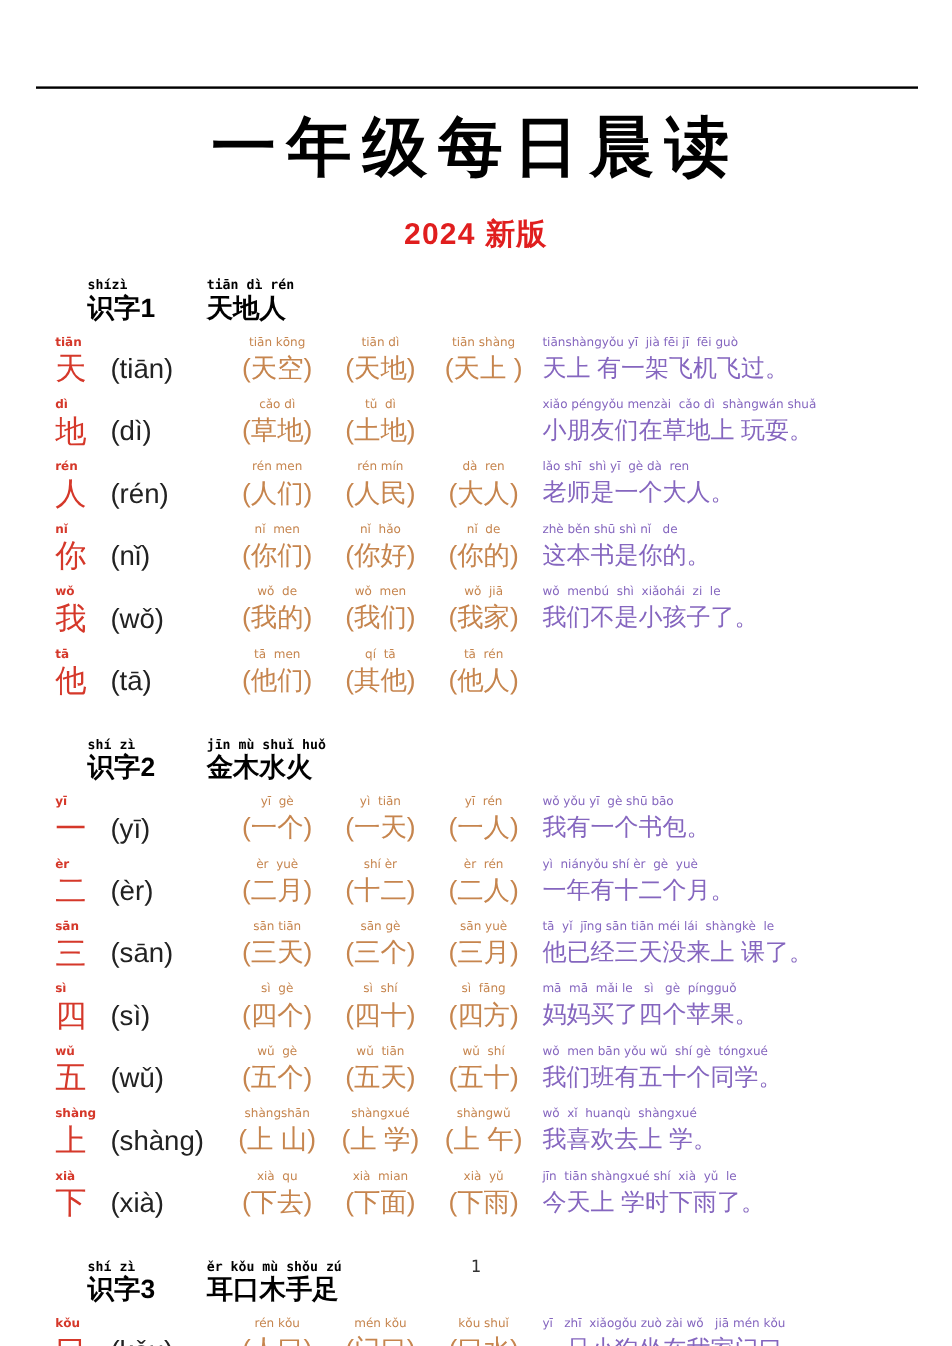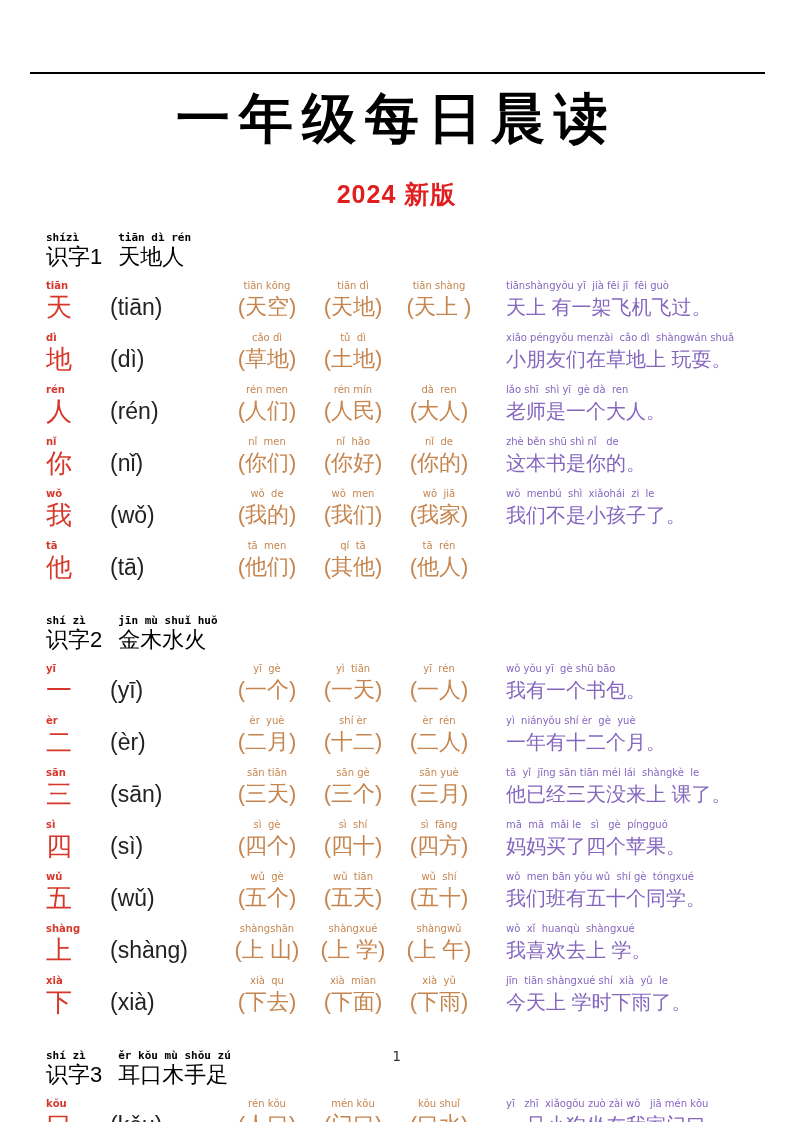--- a/index.html
+++ b/index.html
@@ -2,38 +2,38 @@
 <html><head>
 <meta charset="utf-8">
 <style>
   html,body{margin:0;padding:0;background:#ffffff;}
   .page{
     width:793px;height:1122px;position:relative;background:#fff;overflow:hidden;
     font-family:"Liberation Sans",sans-serif;color:#111;
   }
   .rule{position:absolute;top:72px;left:30px;width:735px;border-top:2px solid #000;}
   .title{
-    padding-top:92px;text-align:center;font-family:Liberation Mono, monospace;
+    padding-top:92px;text-align:center;font-family:Liberation Sans, sans-serif;
     font-weight:bold;font-size:54px;line-height:1.15;letter-spacing:9px;color:#000;white-space:pre;
   }
   .subtitle{
     margin-top:24px;text-align:center;font-size:25px;font-weight:bold;
     color:#e01e1e;letter-spacing:1px;
   }
   .content{margin-top:20px;padding-left:46px;padding-right:8px;}
   .section{margin-top:32px;}
   .section:first-child{margin-top:10px;}
   .sec-head{display:flex;align-items:flex-end;}
-  .sec-unit{display:flex;flex-direction:column;margin-right:16px;}
+  .sec-unit{display:flex;flex-direction:column;margin-right:16px;margin-left:27px;}
   .sec-py{
     font-family:"DejaVu Sans Mono",monospace;font-weight:bold;font-size:11px;
     line-height:13px;color:#000;white-space:pre;
   }
-  .sec-title{font-size:22px;font-weight:normal;line-height:26px;color:#000;white-space:pre;}
-  .row{display:flex;align-items:flex-end;margin-top:9px;gap:18px;}
+  .sec-title{font-size:22px;font-weight:bold;line-height:26px;color:#000;white-space:pre;}
+  .row{display:flex;align-items:flex-end;margin-top:9px;}
   .py{font-family:"DejaVu Sans",sans-serif;font-size:10px;line-height:13px;white-space:pre;}
   .main{font-size:22px;line-height:30px;white-space:pre;}
   .char-unit{display:flex;flex-direction:column;width:46px;flex:none;}
   .char-py{color:#d5382a;font-weight:bold;}
   .char-main{color:#d5382a;font-size:26px;}
   .reading-unit{width:96px;flex:none;display:flex;flex-direction:column;}
   .reading-main{color:#222;font-size:23px;}
   .words{display:flex;flex:none;width:258px;}
   .word-unit{display:flex;flex-direction:column;width:86px;flex:none;text-align:center;}
   .word-py{color:#c6854e;}

